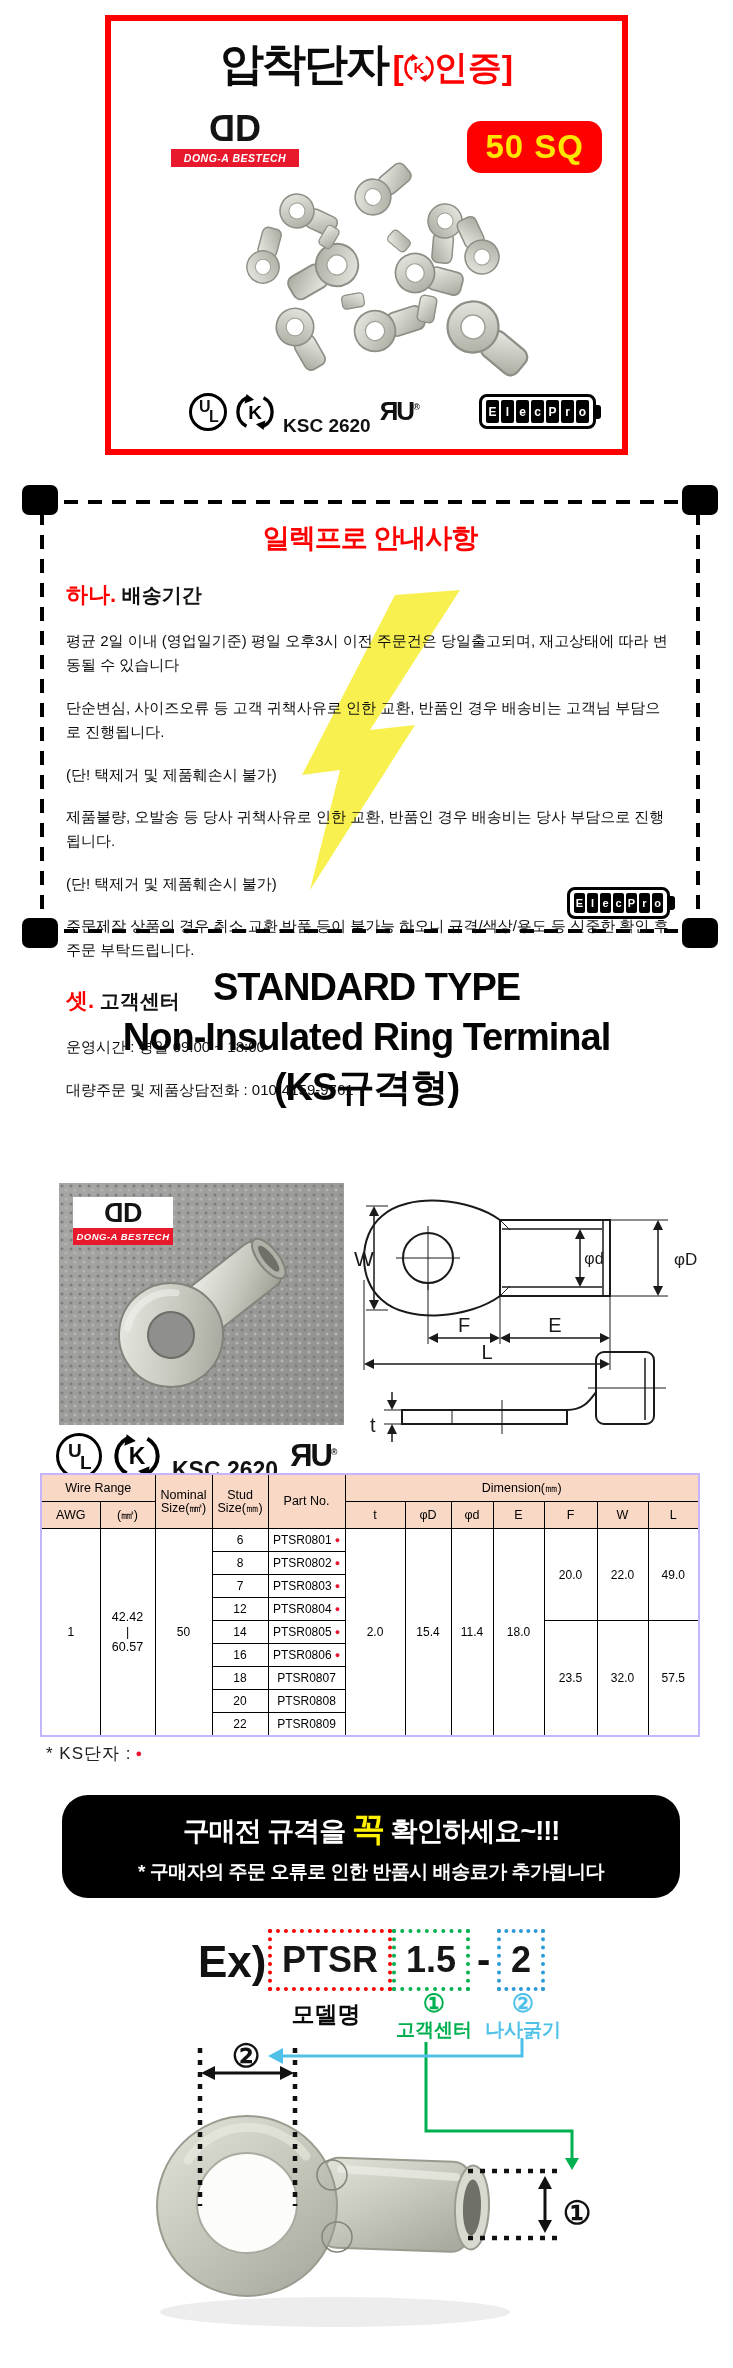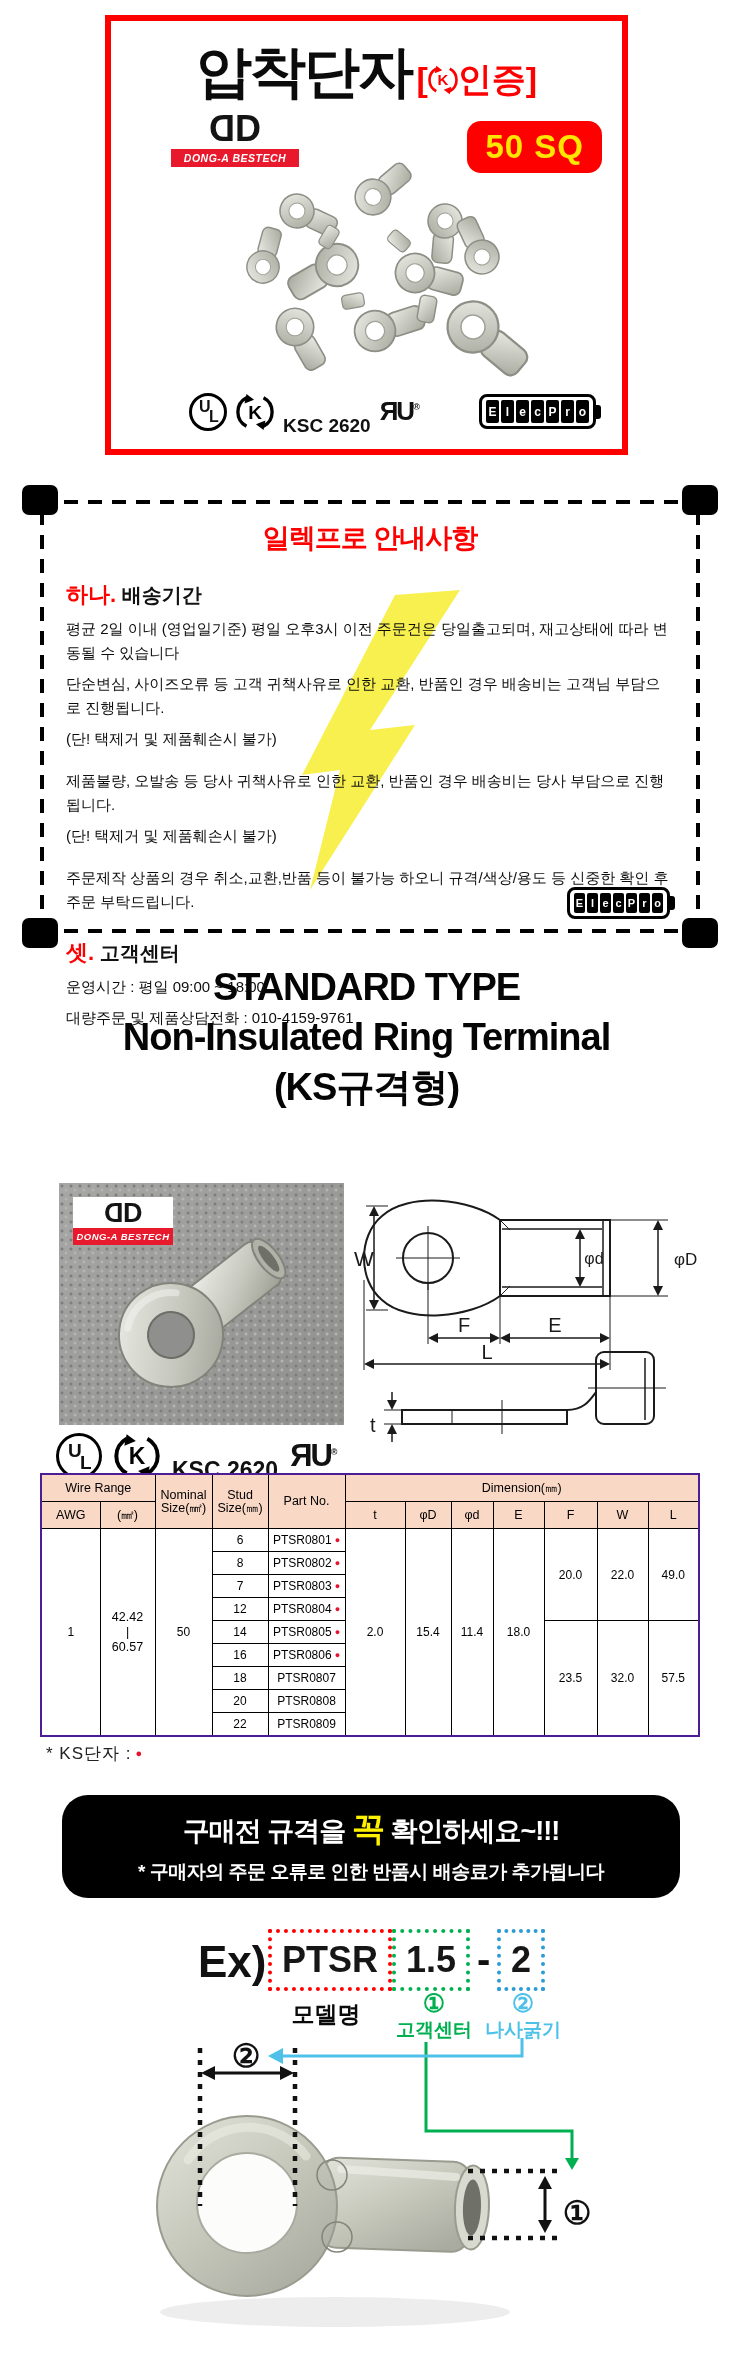--- a/index.html
+++ b/index.html
@@ -3,21 +3,21 @@
 <meta charset="utf-8">
 <style>
   html,body{margin:0;padding:0;background:#fff;}
   .page{position:relative;width:733px;height:2368px;background:#fff;overflow:hidden;
         font-family:"Liberation Sans",sans-serif;color:#111;}
 
   
   .hero{position:absolute;left:105px;top:15px;width:523px;height:440px;
         border:6px solid #fe0000;box-sizing:border-box;background:#fff;}
   .hero-title{position:absolute;left:0;right:0;top:14px;text-align:center;white-space:nowrap;}
-  .hero-title .main{font-size:56px;font-weight:800;letter-spacing:-2px;color:#0b0b0b;}
+  .hero-title .main{font-size:44px;font-weight:800;letter-spacing:-2px;color:#0b0b0b;}
   .hero-title .red{color:#fe0000;font-size:34px;font-weight:800;}
   .ksmark{display:inline-block;vertical-align:-4px;}
   .brand{position:absolute;left:60px;top:90px;width:128px;text-align:center;}
   .da-mark{font-size:36px;font-weight:900;letter-spacing:-4px;line-height:36px;color:#141414;display:inline-block;}
   .da-mark .flip{display:inline-block;transform:scaleX(-1);}
   .brand-bar{background:#e8192c;color:#fff;font-size:10.5px;font-style:italic;font-weight:700;
              padding:3px 0;margin-top:2px;letter-spacing:.5px;}
   .size-badge{position:absolute;right:20px;top:100px;background:#ff0000;color:#ffe600;
               font-weight:800;font-size:33px;padding:7px 18px;border-radius:14px;letter-spacing:1px;}
   .pile{position:absolute;left:66px;top:128px;width:380px;height:244px;}
@@ -54,21 +54,21 @@
       repeating-linear-gradient(0deg,#000 0 14px,transparent 14px 24px) 0 0/4px 100% no-repeat,
       repeating-linear-gradient(0deg,#000 0 14px,transparent 14px 24px) 100% 0/4px 100% no-repeat;}
   .corner{position:absolute;width:36px;height:30px;background:#000;border-radius:7px;}
   .corner.tl{left:-18px;top:-15px;} .corner.tr{right:-18px;top:-15px;}
   .corner.bl{left:-18px;bottom:-15px;} .corner.br{right:-18px;bottom:-15px;}
   .bolt-svg{position:absolute;left:0;top:0;width:660px;height:433px;z-index:0;}
   .notice-content{position:absolute;left:26px;right:26px;top:0;z-index:2;}
   .notice-title{margin-top:20px;text-align:center;color:#fe0000;font-size:27px;font-weight:800;letter-spacing:-1px;}
   .n-head{margin-top:24px;font-size:20px;font-weight:800;}
   .n-head .num{color:#fe0000;font-size:22px;}
-  .n-line{margin-top:7px;font-size:15px;line-height:24px;color:#0d0d0d;}
+  .n-line{margin-top:19px;font-size:15px;line-height:24px;color:#0d0d0d;}
   .para-gap{margin-top:18px;}
   .notice .ep-corner{position:absolute;right:30px;bottom:14px;z-index:2;}
 
   
   .std-heading{position:absolute;left:0;width:100%;top:962px;text-align:center;
                font-size:38px;font-weight:800;line-height:50px;color:#050505;letter-spacing:-1px;}
 
   
   .photo1{position:absolute;left:59px;top:1183px;width:285px;height:242px;overflow:hidden;
     background:
@@ -80,21 +80,21 @@
   .photo1-logo .da-mark{font-size:27px;line-height:30px;}
   .photo1-logo .brand-bar{margin-top:0;font-size:9.5px;}
   .diagram{position:absolute;left:352px;top:1192px;width:358px;height:282px;}
   .certs2{position:absolute;left:56px;top:1428px;display:flex;align-items:center;gap:12px;}
 
   
   .spec-table{position:absolute;left:40px;top:1473px;width:658px;border-collapse:collapse;
               table-layout:fixed;font-size:12px;color:#000;}
   .spec-table th,.spec-table td{border:1px solid #000;text-align:center;vertical-align:middle;
               padding:0;overflow:hidden;}
-  .spec-table{border:2px solid #4c1d95;}
+  .spec-table{border:2px solid #c4b5fd;}
   .spec-table thead th{background:#f9d8c5;font-weight:400;font-size:12.5px;height:26px;line-height:13px;}
   .spec-table tbody td{height:22px;font-size:12px;background:#fff;}
   .part-cell{white-space:nowrap;}
   .ks-dot{color:#e8112d;font-size:9px;vertical-align:1px;margin-left:3px;}
   .range-cell div{line-height:15px;font-size:12.5px;}
   .ks-note{position:absolute;left:46px;top:1742px;font-size:17px;color:#222;letter-spacing:1px;}
   .ks-note .dot{color:#e8112d;font-size:11px;vertical-align:2px;margin-left:4px;}
 
   
   .warning{position:absolute;left:62px;top:1795px;width:618px;height:103px;background:#000;

